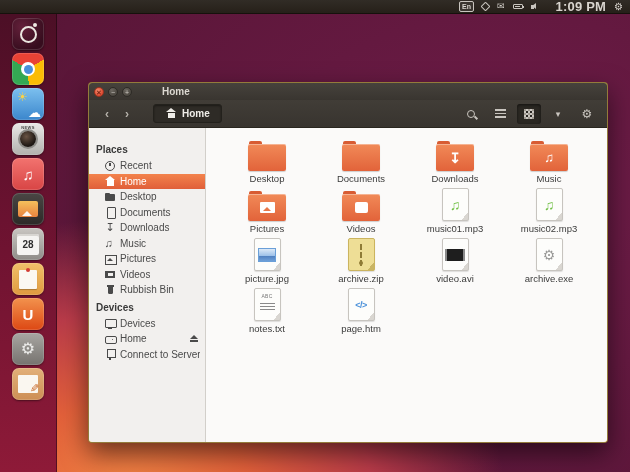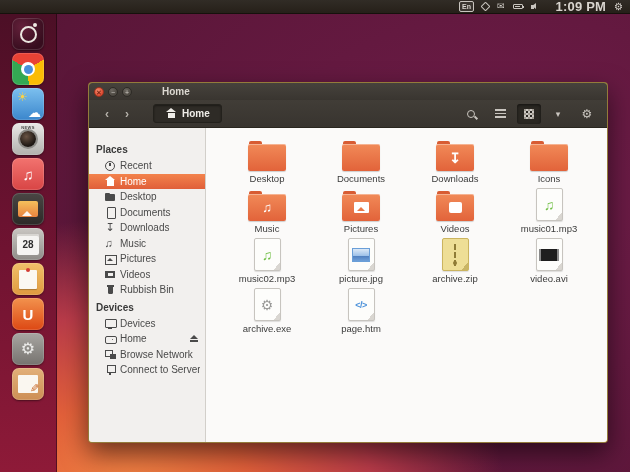--- a/index.html
+++ b/index.html
@@ -298,48 +298,40 @@
           <div class="sb-item">
     <span class="mi mi-computer"></span>
     <span class="sb-label">Devices</span>
   </div>
           <div class="sb-item">
     <span class="mi mi-drive"></span>
     <span class="sb-label">Home</span>
   <span class="mi mi-eject"></span>
           </div>
           <div class="sb-item">
-    <span class="mi mi-network-pc"></span>
-    <span class="sb-label">Browse Network</span>
-  </div>
-          <div class="sb-item">
     <span class="mi mi-server"></span>
     <span class="sb-label">Connect to Server</span>
   </div>
         </div>
       <div class="content">
           <div class="file-cell">
     <span class="f-icon fi-folder"></span>
     <span class="f-label">Desktop</span>
   </div>
           <div class="file-cell">
     <span class="f-icon fi-folder"></span>
     <span class="f-label">Documents</span>
   </div>
           <div class="file-cell">
     <span class="f-icon fi-folder">
               <span class="em em-download"></span>
             </span>
     <span class="f-label">Downloads</span>
   </div>
           <div class="file-cell">
-    <span class="f-icon fi-folder"></span>
-    <span class="f-label">Icons</span>
-  </div>
-          <div class="file-cell">
     <span class="f-icon fi-folder">
               <span class="em em-music"></span>
             </span>
     <span class="f-label">Music</span>
   </div>
           <div class="file-cell">
     <span class="f-icon fi-folder">
               <span class="em em-picture"></span>
             </span>
     <span class="f-label">Pictures</span>
@@ -368,19 +360,23 @@
   </div>
           <div class="file-cell">
     <span class="f-icon fi-file fk-video"></span>
     <span class="f-label">video.avi</span>
   </div>
           <div class="file-cell">
     <span class="f-icon fi-file fk-program"></span>
     <span class="f-label">archive.exe</span>
   </div>
           <div class="file-cell">
+    <span class="f-icon fi-file fk-text"></span>
+    <span class="f-label">notes.txt</span>
+  </div>
+          <div class="file-cell">
     <span class="f-icon fi-file fk-html"></span>
     <span class="f-label">page.htm</span>
   </div>
         </div>
     </div>
   </div>
 </div>
 
 </body></html>

